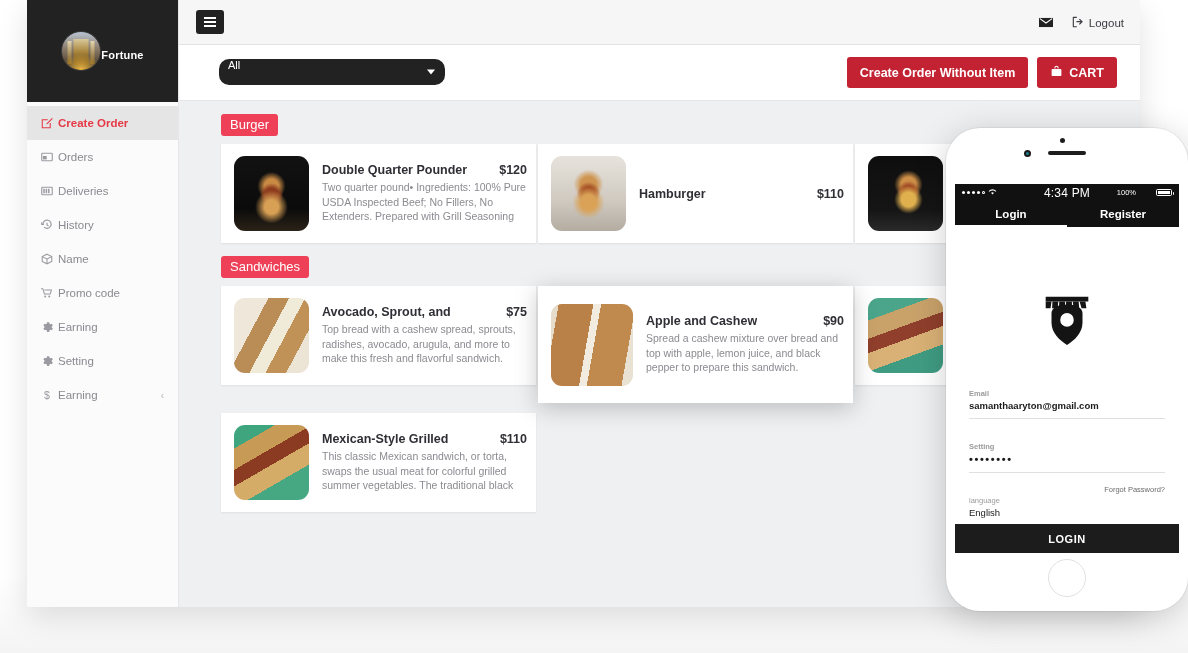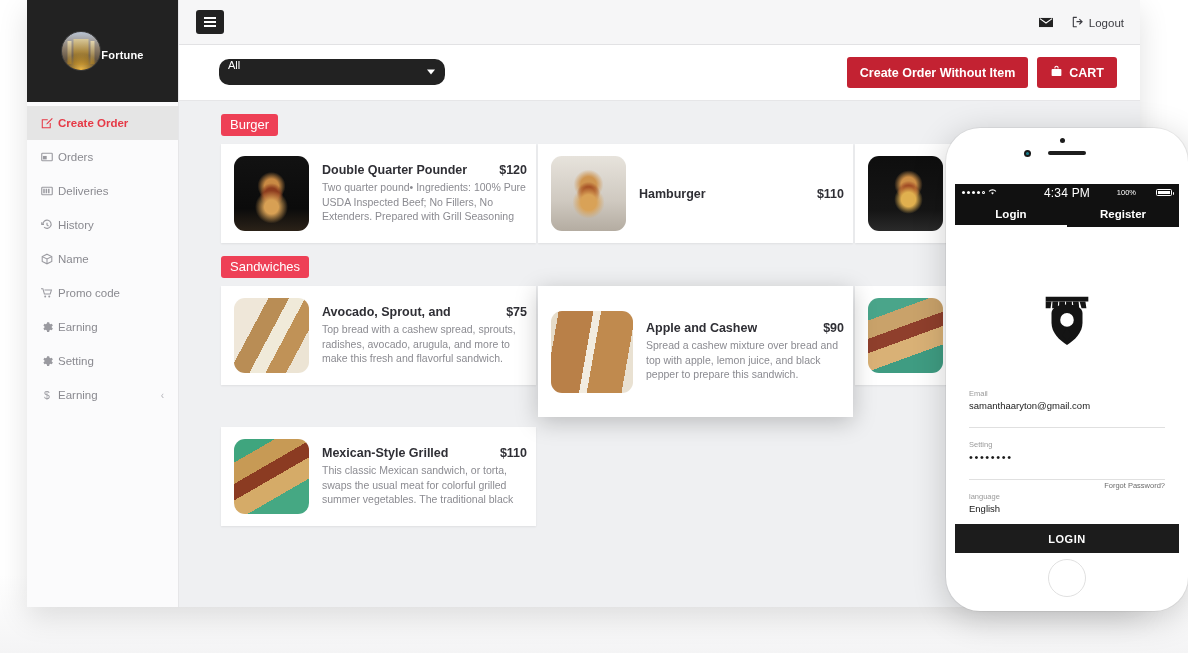--- a/index.html
+++ b/index.html
@@ -185,21 +185,21 @@
   .item-card {
     position: relative;
     width: 315px; flex: 0 0 315px;
     height: 99px; background: #fff;
     display: flex; align-items: center;
     padding: 11px 0 11px 13px;
     box-shadow: 0 1px 2px rgba(0,0,0,0.07);
   }
   .item-card.floating {
     box-shadow: 0 5px 22px rgba(0,0,0,0.22);
-    z-index: 7; height: 131px; align-self: center;
+    z-index: 7; height: 117px; align-self: center;
   }
   .thumb {
     width: 75px; height: 75px; flex: 0 0 75px;
     border-radius: 11px; margin-right: 13px;
     background-size: cover; background-position: center;
   }
   .item-card.floating .thumb { width: 82px; flex: 0 0 82px; height: 82px; }
   .item-info { flex: 1; min-width: 0; padding-right: 9px; }
   .item-head {
     display: flex; justify-content: space-between; align-items: baseline;
@@ -317,21 +317,21 @@
     height: 2px; background: #fff;
   }
   #phone-body {
     height: 326px; background: #fff; position: relative;
     display: flex; flex-direction: column;
   }
   #phone-logo {
     margin: 58px auto 0; width: 62px; height: 62px; position: relative;
   }
   #phone-form { padding: 0 14px; margin-top: 42px; }
-  .pfield { margin-bottom: 12px; border-bottom: 1px solid #e0e0e0; padding-bottom: 16px; }
+  .pfield { margin-bottom: 23px; border-bottom: 1px solid #e0e0e0; padding-bottom: 7px; font-weight: bold; }
   .pfield-label { font-size: 7.5px; color: #9b9b9b; margin-bottom: 2px; }
   .pfield-value { font-size: 9.5px; color: #1a1a1a; }
   .pfield-dots { font-size: 11px; color: #1a1a1a; letter-spacing: 1.6px; }
   #lang-row { position: relative; }
   #forgot-pwd {
     position: absolute; right: 0; top: -11px;
     font-size: 7.5px; color: #6b6b6b; cursor: pointer;
   }
   #login-btn {
     margin-top: auto; height: 29px; background: #1c1c1c; color: #fff;

